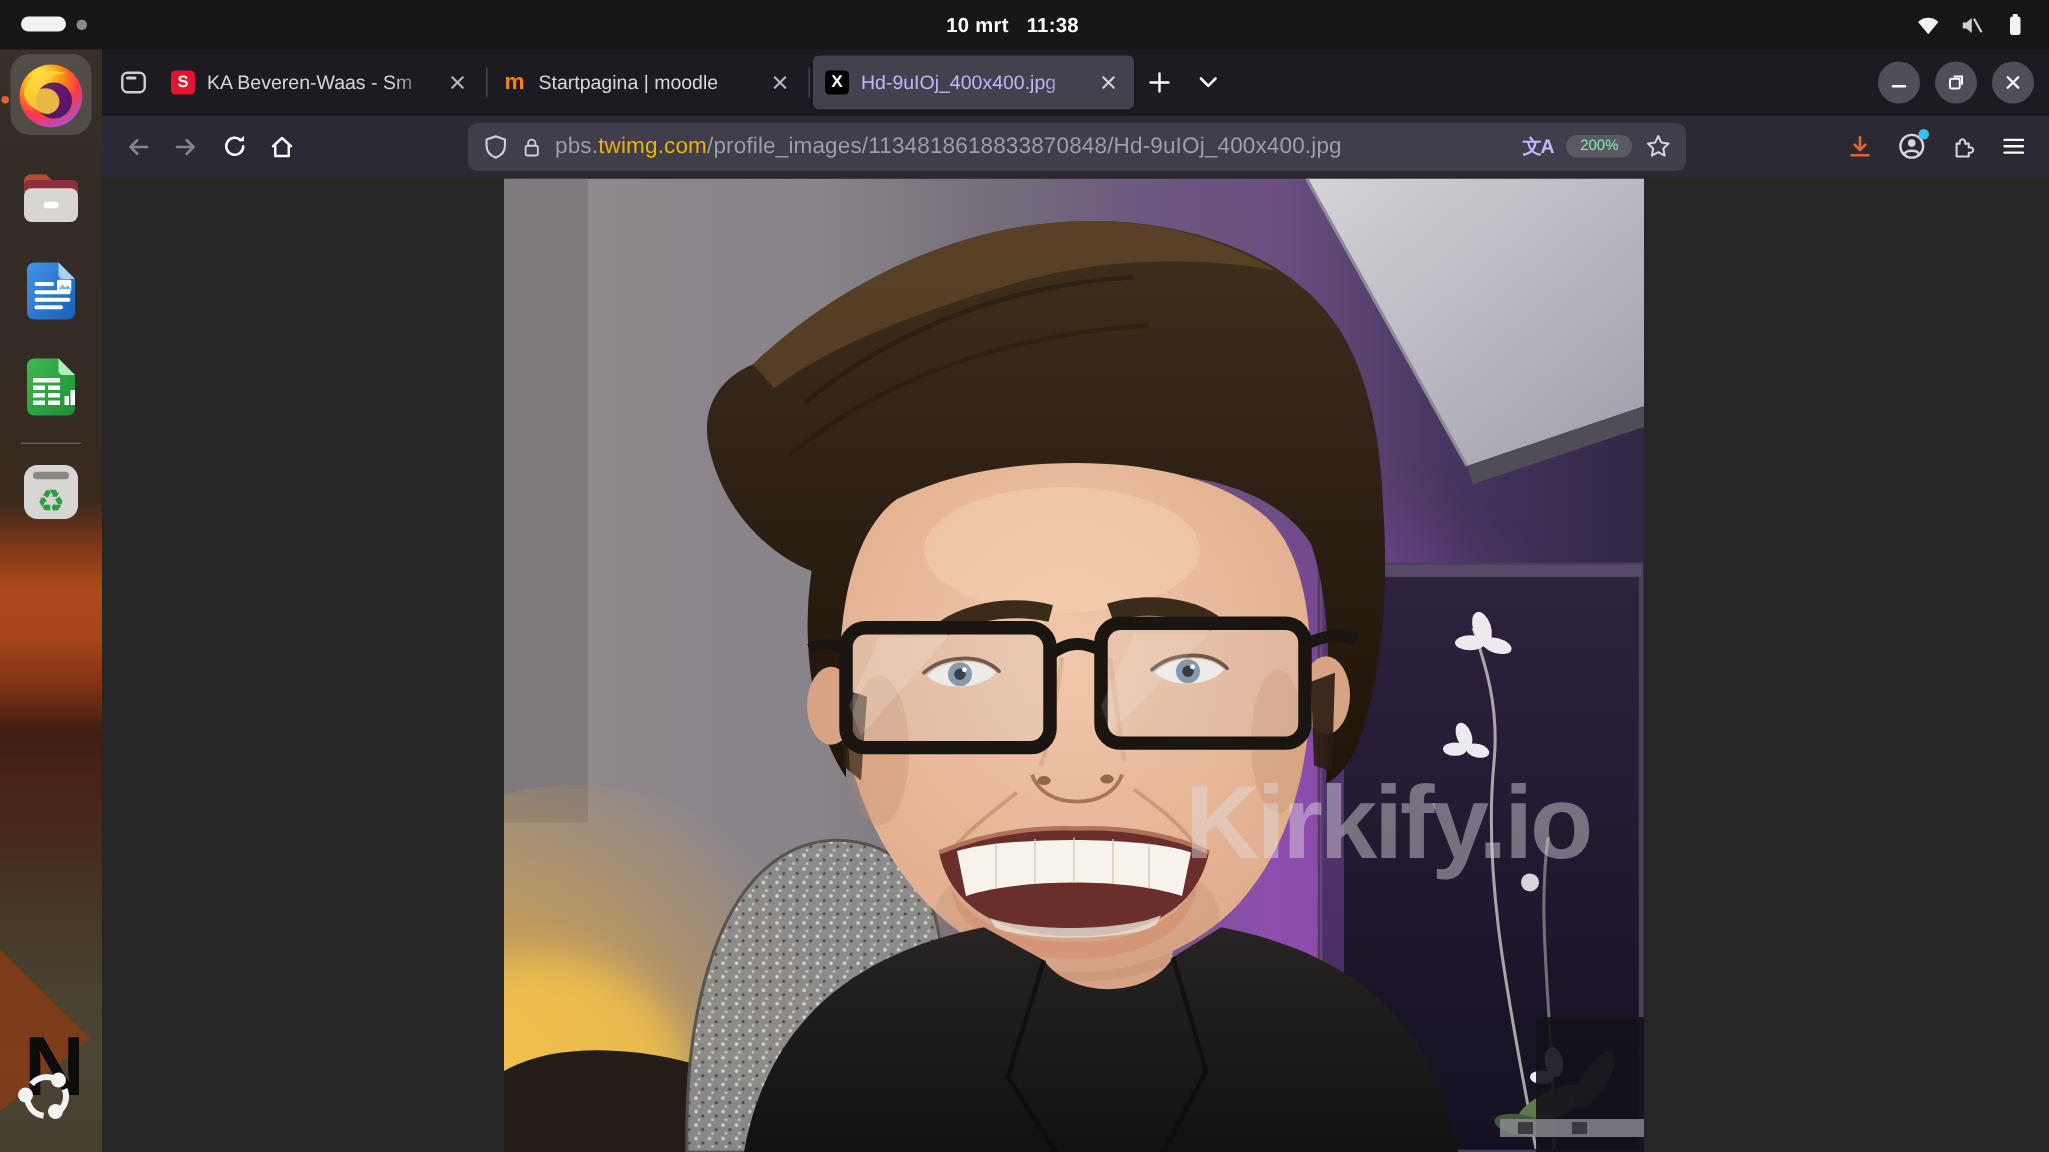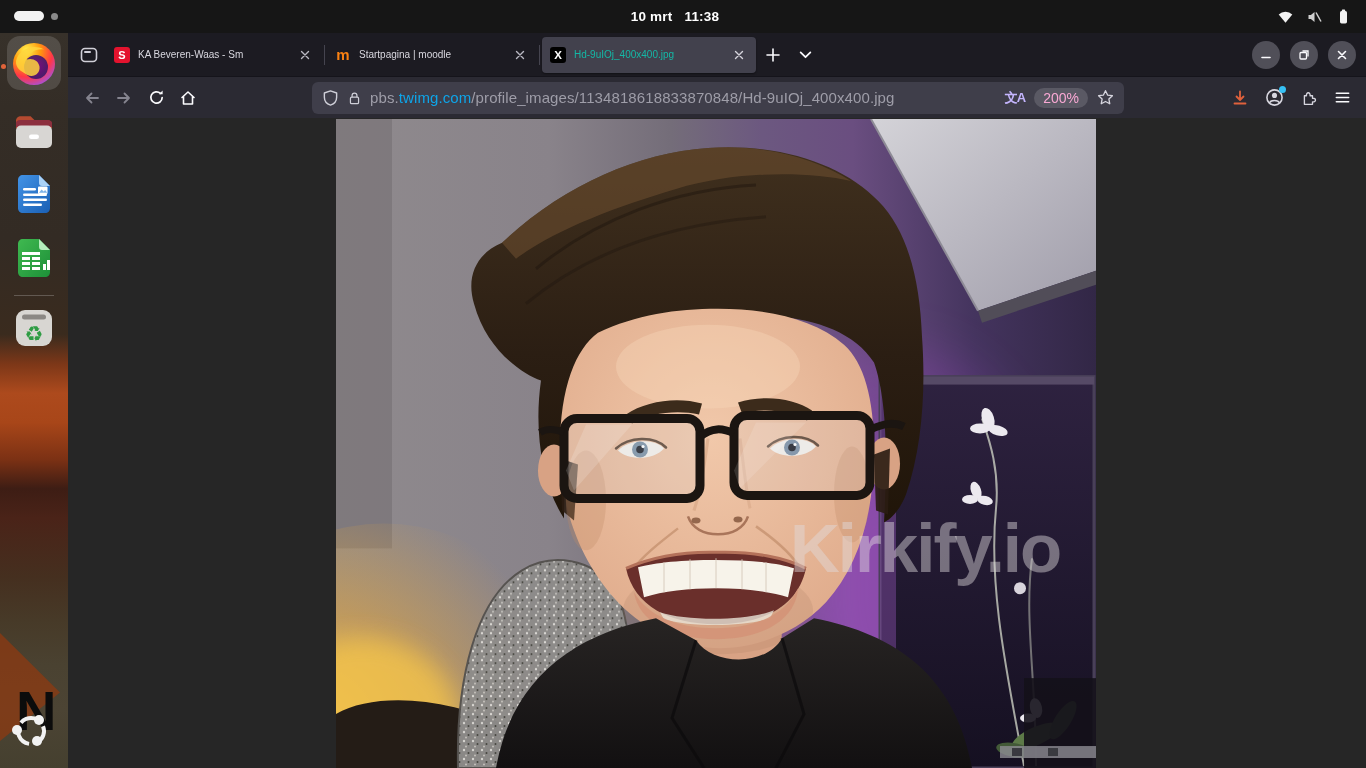--- a/index.html
+++ b/index.html
@@ -30,45 +30,45 @@
   .fx-hl{position:absolute;left:7px;top:3px;width:54px;height:54px;border-radius:13px;background:rgba(255,255,255,.14);}
   .fx-dot{position:absolute;left:1px;top:31px;width:5px;height:5px;border-radius:50%;background:#e0633a;}
   .dock-sep{position:absolute;left:14px;top:262px;width:40px;height:1px;background:rgba(255,255,255,.22);}
 
   
   .win{position:absolute;left:68px;top:33px;width:1298px;height:735px;display:flex;flex-direction:column;}
   .tabbar{height:43px;background:#1c1b22;display:flex;align-items:center;padding:0 10px 0 6px;gap:2px;}
   .icon-btn{display:flex;align-items:center;justify-content:center;border-radius:4px;}
   .fxview{width:30px;height:30px;}
   .tab{display:flex;align-items:center;gap:8px;height:36px;border-radius:4px;padding:0 8px;flex:none;}
-  .tab .title{font-size:10px;color:#d8d7df;white-space:nowrap;overflow:hidden;flex:1;
+  .tab .title{font-size:13px;color:#d8d7df;white-space:nowrap;overflow:hidden;flex:1;
     -webkit-mask-image:linear-gradient(90deg,#000 82%,transparent);mask-image:linear-gradient(90deg,#000 82%,transparent);}
   .tab.active{background:#42414d;box-shadow:0 1px 2px rgba(0,0,0,.4);}
-  .tab.active .title{color:#14b8a6;}
+  .tab.active .title{color:#c4b5fd;}
   .tab-close{width:18px;height:18px;flex:none;display:flex;align-items:center;justify-content:center;border-radius:3px;}
   .tab-sep{width:1px;height:20px;background:#45444f;flex:none;}
   .favicon{width:16px;height:16px;flex:none;display:flex;align-items:center;justify-content:center;
            font-weight:700;border-radius:3px;}
   .fav-smart{background:#e4132e;color:#fff;font-size:11px;}
   .fav-moodle{color:#f98012;font-size:15px;font-weight:800;background:transparent;}
   .fav-x{background:#000;color:#fff;font-size:11.5px;}
   .newtab,.tablist{width:30px;height:30px;color:#fbfbfe;}
   .winctl{margin-left:auto;display:flex;gap:10px;align-items:center;}
   .ctl{width:28px;height:28px;border-radius:50%;background:#504f58;display:flex;align-items:center;justify-content:center;}
 
   .navbar{height:41px;background:#2b2a33;display:flex;align-items:center;padding:0 10px;gap:4px;
           border-top:1px solid #15141b;}
   .nav-btn{width:28px;height:28px;display:flex;align-items:center;justify-content:center;border-radius:4px;}
   .nav-spacer{width:102px;height:1px;flex:none;}
   .urlbar{width:792px;height:32px;background:#3f3e4a;border-radius:6px;display:flex;align-items:center;
           padding:0 10px;gap:9px;flex:none;}
   .url-text{flex:1;font-size:15px;white-space:nowrap;overflow:hidden;color:#9e9da8;letter-spacing:.1px;}
-  .url-text .dom{color:#0ea5e9;}
+  .url-text .dom{color:#eab308;}
   .translate{color:#c4b5fd;font-size:13px;font-weight:700;letter-spacing:-1px;}
-  .zoom-badge{background:#5a5964;color:#f9a8d4;font-size:14px;border-radius:10px;padding:2px 9px;}
+  .zoom-badge{background:#5a5964;color:#86efac;font-size:10px;border-radius:10px;padding:2px 9px;}
   .right-icons{margin-left:auto;display:flex;align-items:center;gap:6px;}
 
   .content{flex:1;position:relative;background:#262626;overflow:hidden;}
   .photo{position:absolute;left:268px;top:1px;width:760px;height:649px;}
   .watermark{position:absolute;left:722px;top:396px;font-size:69px;font-weight:700;line-height:1;
              letter-spacing:-2px;color:rgba(223,220,222,.45);pointer-events:none;white-space:nowrap;}
 </style>
 </head>
 <body>
 

